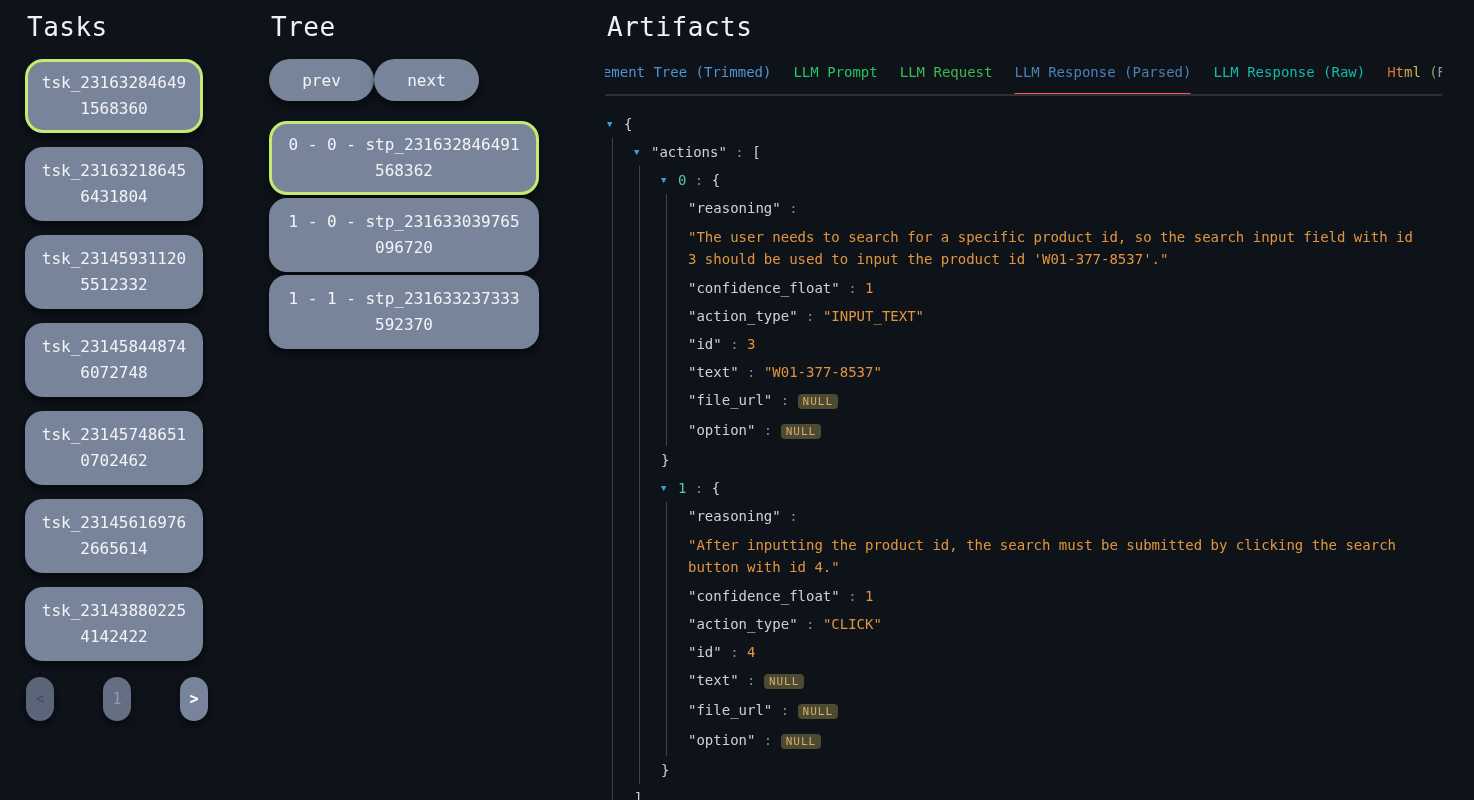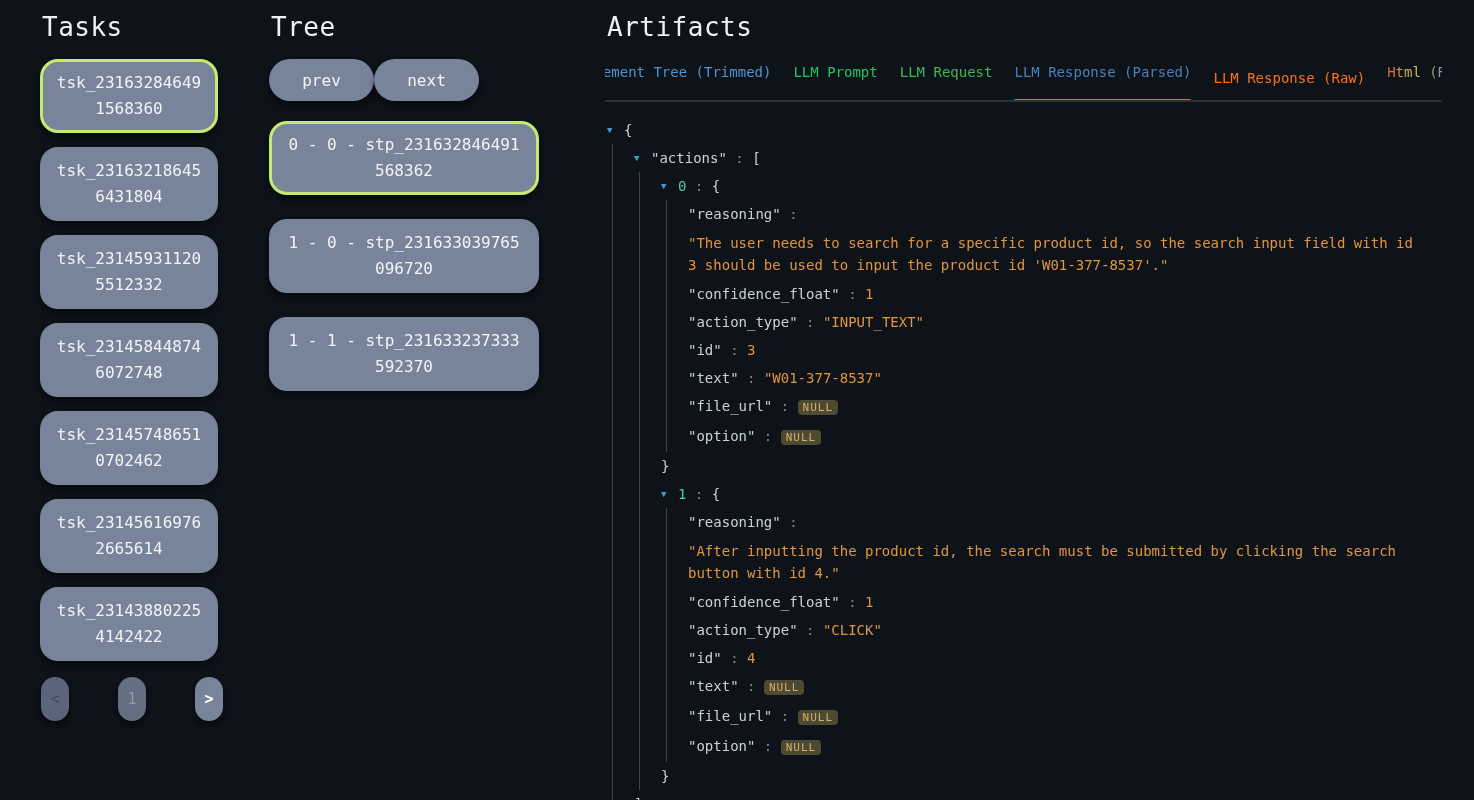--- a/index.html
+++ b/index.html
@@ -15,21 +15,21 @@
   .big-btn{
     box-sizing:border-box;border:3px solid transparent;border-radius:18px;
     background:#78849a;color:#f2f4f8;
     display:flex;align-items:center;justify-content:center;text-align:center;
     word-break:break-all;cursor:pointer;
     box-shadow:0 5px 7px rgba(0,0,0,.45);
     font-size:16px;line-height:26px;padding:8px 12px;
   }
   .big-btn.selected{border-color:#c4ea70;}
   .tasks-list .big-btn{width:178px;min-height:74px;margin-bottom:14px;}
-  .steps-list .big-btn{width:270px;min-height:74px;margin-bottom:24px;}
+  .steps-list .big-btn{width:270px;min-height:74px;margin-bottom:3px;}
 
   .pager{display:flex;gap:49px;margin-left:1px;margin-top:16px;}
   .pg-btn{width:28px;height:44px;border-radius:14px;display:flex;align-items:center;justify-content:center;
     font-size:15px;box-shadow:0 4px 6px rgba(0,0,0,.45);cursor:pointer;}
   .pg-prev{background:#5b6478;color:#414c60;}
   .pg-num{background:#656e82;color:#939aab;}
   .pg-next{background:#78849a;color:#ffffff;font-weight:bold;}
 
   .stepnav{display:flex;justify-content:flex-start;width:270px;margin-bottom:20px;}
   .nav-btn{width:105px;height:42px;border-radius:21px;background:#78849a;color:#f2f4f8;
@@ -64,21 +64,21 @@
   .tk-num{color:#e2953f;}
   .tk-str{color:#e2953f;}
   .tk-idx{color:#4ec9b0;}
   .tk-null{background:#4d4a33;color:#d8ab62;font-size:11px;padding:1px 5px;border-radius:4px;letter-spacing:1px;}
   .jline.wrap{line-height:22px;}
   .jline.wrap .tk-str{display:inline-block;max-width:728px;vertical-align:top;}
 </style>
 </head>
 <body>
 
-<div class="col" style="left:40px;">
+<div class="col" style="left:25px;">
   <div class="section-title">Tasks</div>
   <div class="tasks-list">
       <div class="big-btn selected">tsk_231632846491568360</div>
       <div class="big-btn">tsk_231632186456431804</div>
       <div class="big-btn">tsk_231459311205512332</div>
       <div class="big-btn">tsk_231458448746072748</div>
       <div class="big-btn">tsk_231457486510702462</div>
       <div class="big-btn">tsk_231456169762665614</div>
       <div class="big-btn">tsk_231438802254142422</div>
     </div>
@@ -102,21 +102,21 @@
     </div>
 </div>
 
 <div class="col artifacts">
   <div class="section-title">Artifacts</div>
   <div class="tabstrip">
       <div class="tab" style="color: rgb(79, 147, 210);">Element Tree (Trimmed)</div>
       <div class="tab" style="color: #22c55e;">LLM Prompt</div>
       <div class="tab" style="color: rgb(63, 185, 80);">LLM Request</div>
       <div class="tab active" style="color: rgb(74, 128, 184); text-align: center;">LLM Response (Parsed)</div>
-      <div class="tab" style="color: #f97316; margin-top: 6px;">LLM Response (Raw)</div>
+      <div class="tab" style="color: #14b8a6;">LLM Response (Raw)</div>
       <div class="tab rainbow">Html (Raw)</div>
     </div>
   <div class="jtree">
       <div class="jline" style="padding-left: 2px;"><span class="arrow">▼</span><span class="tk-punct">{</span></div>
       <div class="jline" style="padding-left: 29px;"><span class="guide" style="left: 7px;"></span><span class="arrow">▼</span><span class="tk-key">"actions"</span><span class="tk-colon"> : </span><span class="tk-punct">[</span></div>
       <div class="jline" style="padding-left: 56px;"><span class="guide" style="left: 7px;"></span><span class="guide" style="left: 34px;"></span><span class="arrow">▼</span><span class="tk-idx">0</span><span class="tk-colon"> : </span><span class="tk-punct">{</span></div>
       <div class="jline" style="padding-left: 83px;"><span class="guide" style="left: 7px;"></span><span class="guide" style="left: 34px;"></span><span class="guide" style="left: 61px;"></span><span class="tk-key">"reasoning"</span><span class="tk-colon"> : </span></div>
       <div class="jline wrap" style="padding-left: 83px;"><span class="guide" style="left: 7px;"></span><span class="guide" style="left: 34px;"></span><span class="guide" style="left: 61px;"></span><span class="tk-str">"The user needs to search for a specific product id, so the search input field with id 3 should be used to input the product id 'W01-377-8537'."</span></div>
       <div class="jline" style="padding-left: 83px;"><span class="guide" style="left: 7px;"></span><span class="guide" style="left: 34px;"></span><span class="guide" style="left: 61px;"></span><span class="tk-key">"confidence_float"</span><span class="tk-colon"> : </span><span class="tk-num">1</span></div>
       <div class="jline" style="padding-left: 83px;"><span class="guide" style="left: 7px;"></span><span class="guide" style="left: 34px;"></span><span class="guide" style="left: 61px;"></span><span class="tk-key">"action_type"</span><span class="tk-colon"> : </span><span class="tk-str">"INPUT_TEXT"</span></div>

